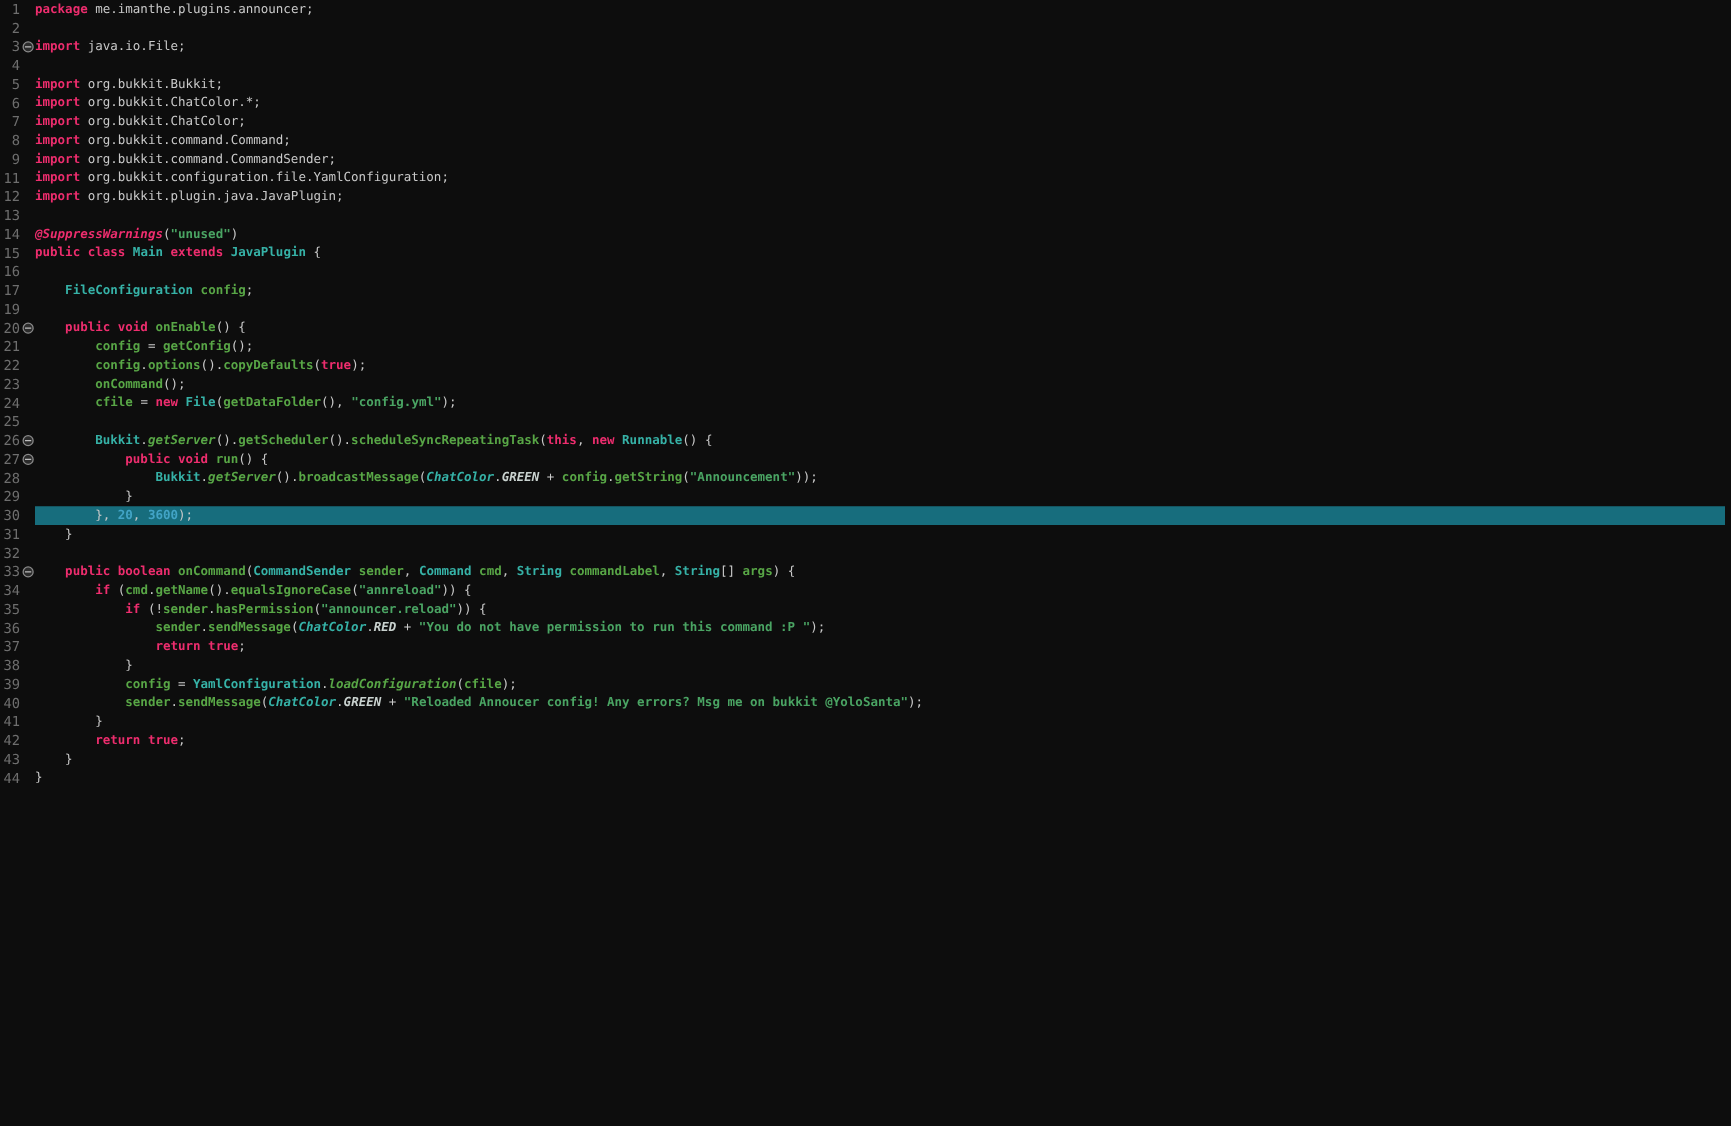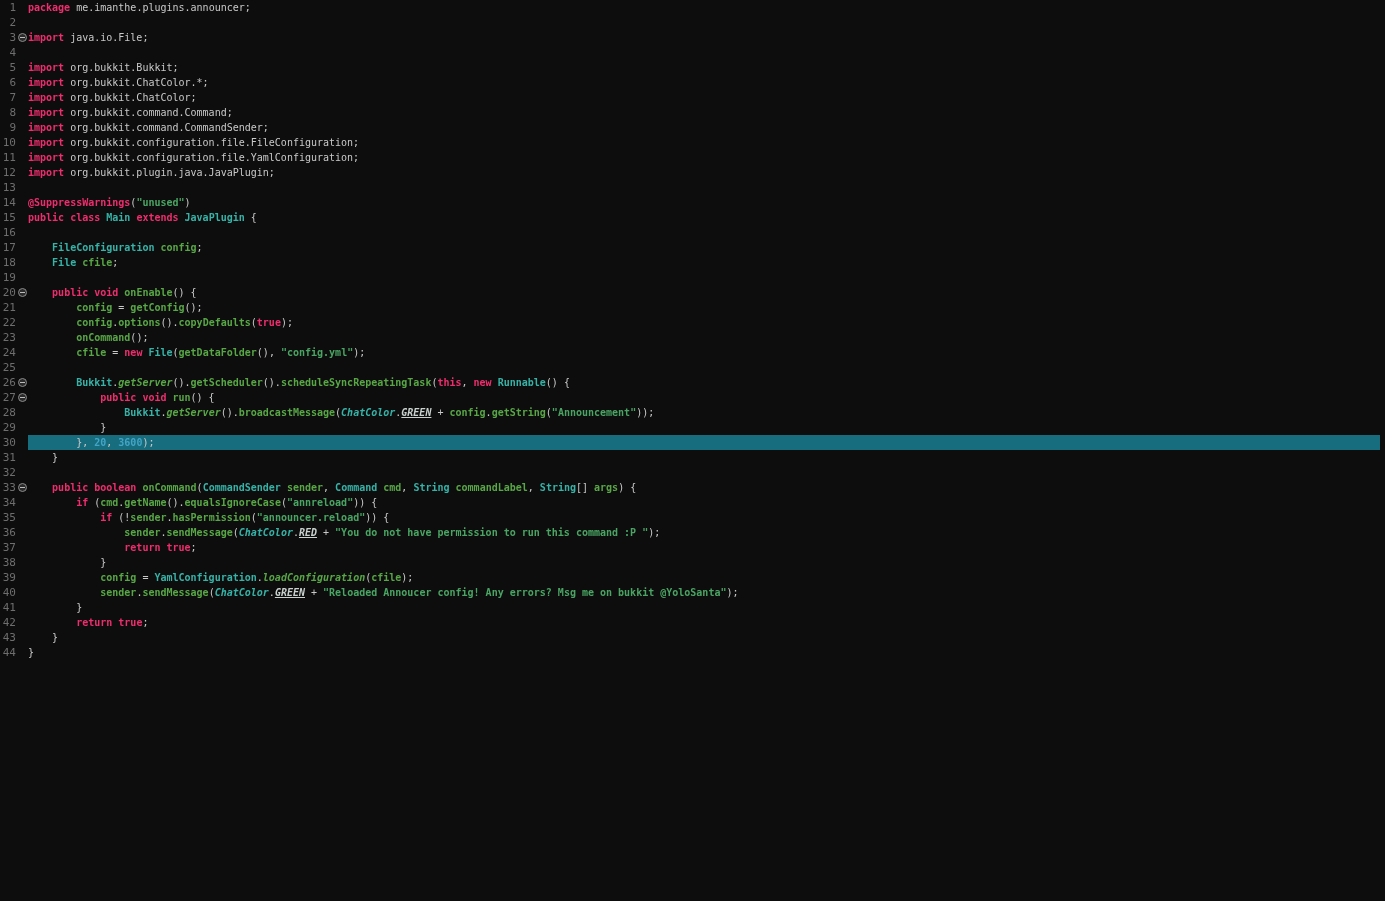--- a/index.html
+++ b/index.html
@@ -69,22 +69,22 @@
   }
   .tok-pl  { color: var(--plain, #c9c9c9); }
   .tok-kw  { color: var(--keyword, #ee2d6e); font-weight: bold; }
   .tok-ty  { color: var(--type, #36b2a7); font-weight: bold; }
   .tok-tyi { color: var(--type, #36b2a7); font-weight: bold; font-style: italic; }
   .tok-fn  { color: var(--method, #58a646); font-weight: bold; }
   .tok-fni { color: var(--method, #58a646); font-weight: bold; font-style: italic; }
   .tok-fld { color: var(--method, #58a646); font-weight: bold; }
   .tok-str { color: var(--string, #4aa463); font-weight: bold; }
   .tok-num { color: var(--number, #42a4c6); font-weight: bold; }
-  .tok-ann { color: var(--annotation, #ee2d6e); font-weight: bold; }
-  .tok-cst { color: var(--constant, #c9d2cf); font-weight: bold; font-style: italic; text-decoration: underline; }
+  .tok-ann { color: var(--annotation, #ee2d6e); font-weight: bold; font-style: italic; }
+  .tok-cst { color: var(--constant, #c9d2cf); font-weight: bold; font-style: italic; }
 </style>
 </head>
 <body>
 
 <div class="screen">
   <div class="editor">
       <div class="row">
         <span class="lnum">1</span>
         <span class="foldcol"></span>
         <span class="code"><span class="tok-kw">package</span><span class="tok-pl"> me.imanthe.plugins.announcer;</span></span>
@@ -125,25 +125,20 @@
         <span class="lnum">8</span>
         <span class="foldcol"></span>
         <span class="code"><span class="tok-kw">import</span><span class="tok-pl"> org.bukkit.command.Command;</span></span>
       </div>
       <div class="row">
         <span class="lnum">9</span>
         <span class="foldcol"></span>
         <span class="code"><span class="tok-kw">import</span><span class="tok-pl"> org.bukkit.command.CommandSender;</span></span>
       </div>
       <div class="row">
-        <span class="lnum">10</span>
-        <span class="foldcol"></span>
-        <span class="code"><span class="tok-kw">import</span><span class="tok-pl"> org.bukkit.configuration.file.FileConfiguration;</span></span>
-      </div>
-      <div class="row">
         <span class="lnum">11</span>
         <span class="foldcol"></span>
         <span class="code"><span class="tok-kw">import</span><span class="tok-pl"> org.bukkit.configuration.file.YamlConfiguration;</span></span>
       </div>
       <div class="row">
         <span class="lnum">12</span>
         <span class="foldcol"></span>
         <span class="code"><span class="tok-kw">import</span><span class="tok-pl"> org.bukkit.plugin.java.JavaPlugin;</span></span>
       </div>
       <div class="row">
@@ -163,25 +158,20 @@
       </div>
       <div class="row">
         <span class="lnum">16</span>
         <span class="foldcol"></span>
         <span class="code"></span>
       </div>
       <div class="row">
         <span class="lnum">17</span>
         <span class="foldcol"></span>
         <span class="code"><span class="tok-pl">    </span><span class="tok-ty">FileConfiguration</span><span class="tok-pl"> </span><span class="tok-fld">config</span><span class="tok-pl">;</span></span>
-      </div>
-      <div class="row">
-        <span class="lnum">18</span>
-        <span class="foldcol"></span>
-        <span class="code"><span class="tok-pl">    </span><span class="tok-ty">File</span><span class="tok-pl"> </span><span class="tok-fld">cfile</span><span class="tok-pl">;</span></span>
       </div>
       <div class="row">
         <span class="lnum">19</span>
         <span class="foldcol"></span>
         <span class="code"></span>
       </div>
       <div class="row">
         <span class="lnum">20</span>
         <span class="foldcol">
           <span class="fold"></span>

